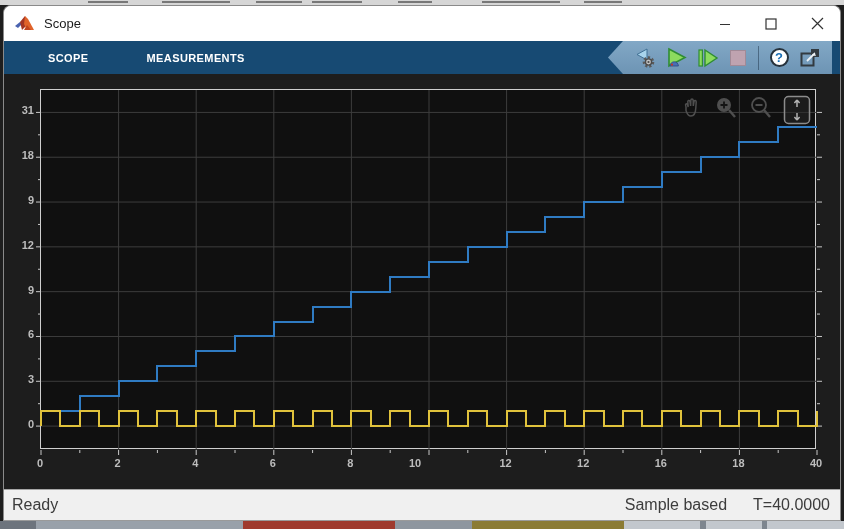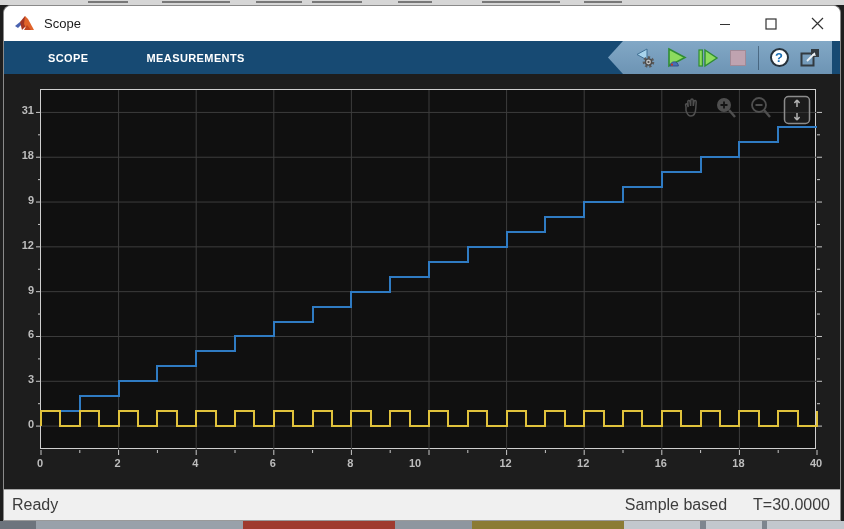--- a/index.html
+++ b/index.html
@@ -268,15 +268,15 @@
         <div class="ticklab xlab" style="left: 564.2px; top: 383px;">12</div>
         <div class="ticklab xlab" style="left: 641.8px; top: 383px;">16</div>
         <div class="ticklab xlab" style="left: 719.4px; top: 383px;">18</div>
         <div class="ticklab xlab" style="left: 797px; top: 383px;">40</div>
       </div>
   </div>
 
   <div class="statusbar">
     <span class="status-left">Ready</span>
     <span class="status-mode">Sample based</span>
-    <span class="status-time">T=30.0000</span>
+    <span class="status-time">T=40.0000</span>
   </div>
 </div>
 
 </body></html>

